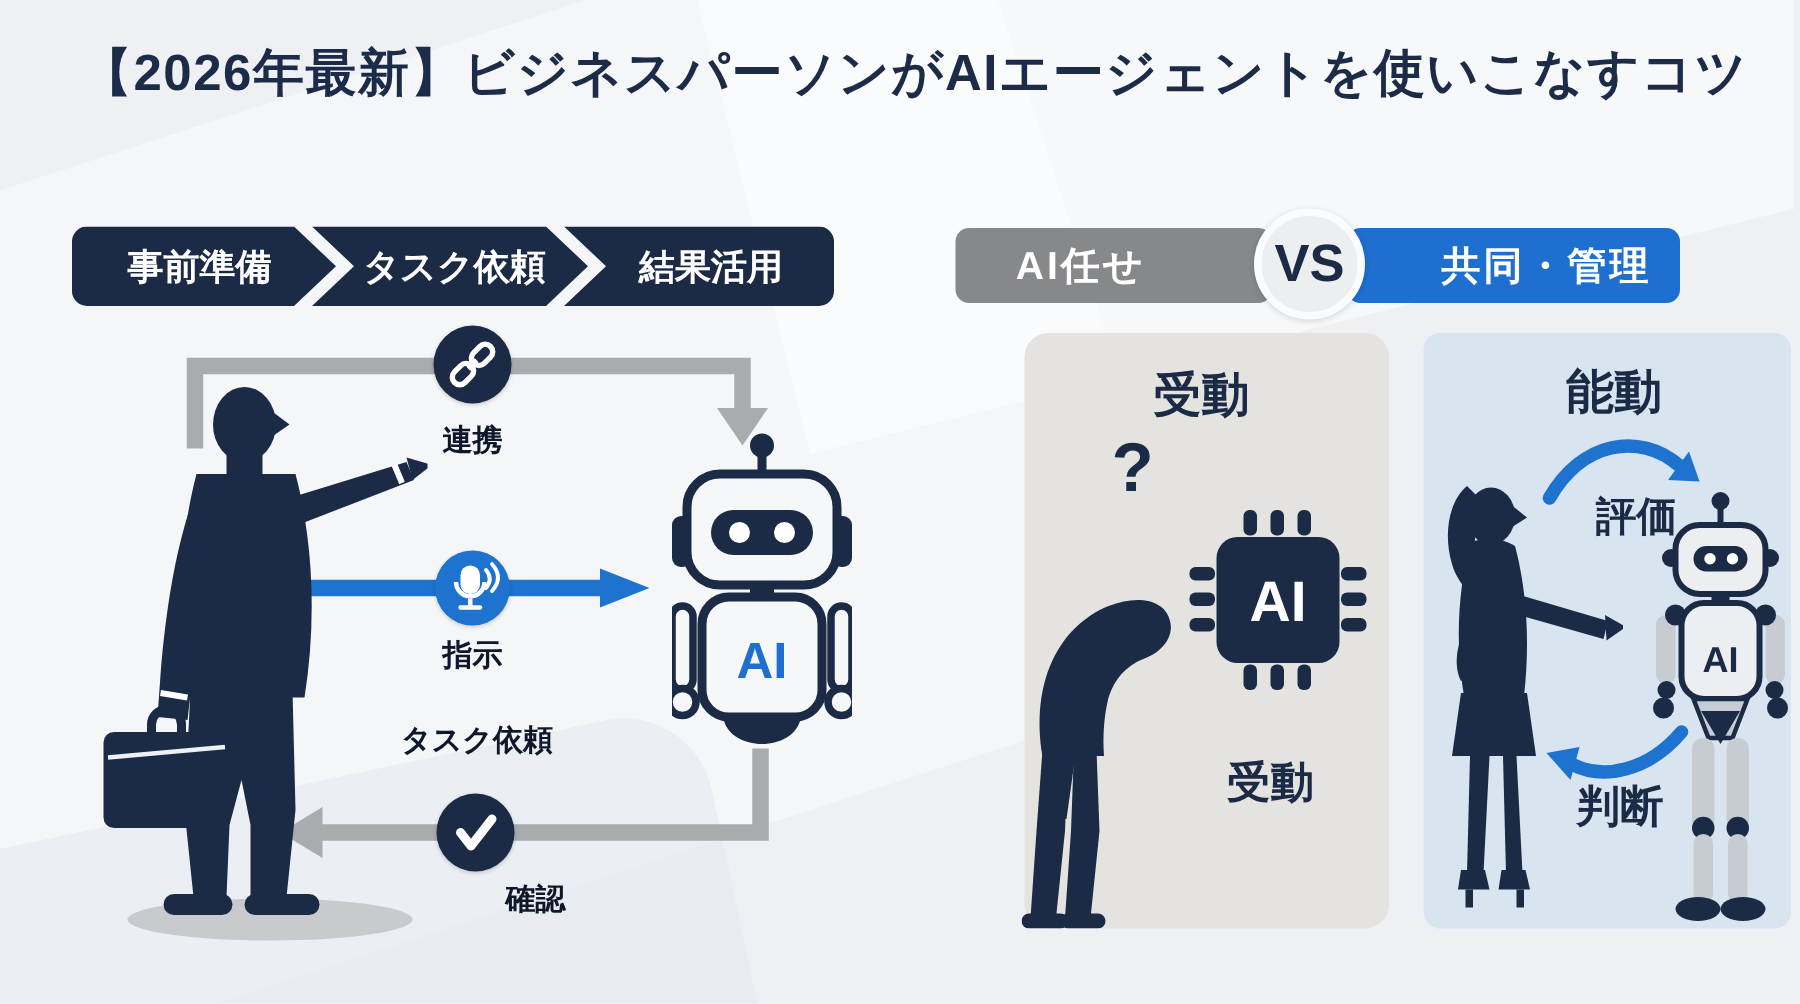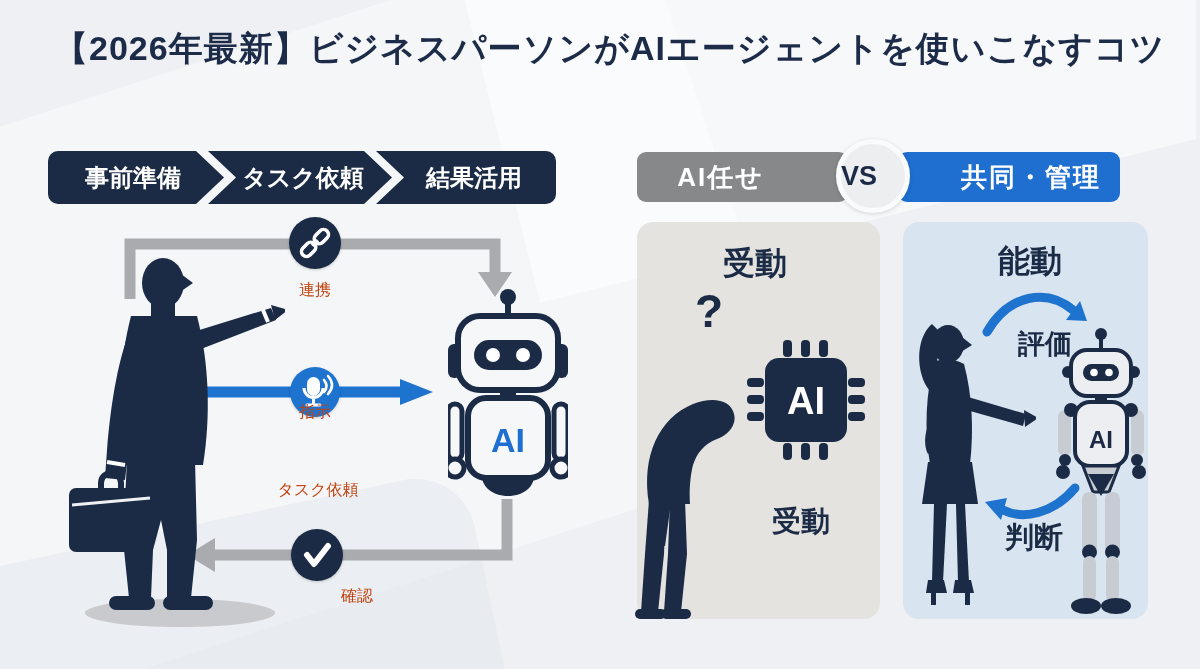--- a/index.html
+++ b/index.html
@@ -20,21 +20,21 @@
   .title{
     position:absolute; left:54px; top:26px; width:1110px;
     font-size:34px; font-weight:bold; color:#1c2b47; letter-spacing:1px;
     white-space:nowrap;
   }
 
   .abs{ position:absolute; }
 
   .flow-label{
     position:absolute; transform:translateX(-50%);
-    font-weight:normal; color:#c2410c; font-size:16px; white-space:nowrap;
+    font-weight:bold; color:#0f172a; font-size:20px; white-space:nowrap;
   }
 
   .icon-circle{
     position:absolute; border-radius:50%;
     display:flex; align-items:center; justify-content:center;
     box-shadow:0 1px 3px rgba(0,0,0,.18);
   }
   .navy-circle{ background:#1b2a45; }
   .blue-circle{ background:#1e73ce; }
 
@@ -42,29 +42,29 @@
   .hdr-bar{
     position:absolute; top:152px; height:50px; border-radius:9px;
     display:flex; align-items:center; justify-content:center;
     color:#fff; font-weight:bold; font-size:26px; letter-spacing:2px;
   }
   .hdr-gray{ left:637px; width:211px; background:#868889; padding-right:44px; }
   .hdr-blue{ left:898px; width:222px; background:#1e6fd0; padding-left:44px; }
   .vs-circle{
     position:absolute; left:836px; top:139px; width:74px; height:74px;
     background:#eceef0; border:5px solid #fafbfc; border-radius:50%;
-    display:flex; align-items:center; justify-content:flex-start;
-    font-size:27px; font-weight:bold; color:#1b2a45; z-index:3;
+    display:flex; align-items:center; justify-content:center;
+    font-size:35px; font-weight:bold; color:#1b2a45; z-index:3;
     box-shadow:0 1px 4px rgba(0,0,0,.15);
   }
 
   
-  .panel{ position:absolute; top:222px; height:397px; border-radius:16px; }
+  .panel{ position:absolute; top:222px; height:397px; border-radius:16px;margin-left:46px; }
   .panel-gray{ left:637px; width:243px; background:#e4e3e0; }
-  .panel-blue{ left:903px; width:245px; background:#d9e4f1; }
+  .panel-blue{ left:903px; width:245px; background:#d9e4f1;border-radius:11px; }
   .panel-label{
     position:absolute; transform:translateX(-50%);
     font-weight:bold; color:#1b2a45; white-space:nowrap;
   }
   .big-label{ font-size:32px; }
   .mid-label{ font-size:29px; }
   .qmark{ position:absolute; font-size:46px; font-weight:bold; color:#1b2a45; }
 </style>
 </head>
 <body>
@@ -108,21 +108,21 @@
 
   <div class="icon-circle blue-circle" style="left:290px; top:367px; width:50px; height:50px;">
     <svg width="50" height="50" viewBox="-25 -25 50 50">
       <rect x="-8" y="-15" width="13" height="19" rx="6.5" fill="#ffffff"></rect>
       <path d="M-11,-4 a9.5,9.5 0 0 0 19,0" fill="none" stroke="#ffffff" stroke-width="3"></path>
       <line x1="-1.5" y1="7" x2="-1.5" y2="12" stroke="#ffffff" stroke-width="3"></line>
       <line x1="-8" y1="13" x2="5" y2="13" stroke="#ffffff" stroke-width="3" stroke-linecap="round"></line>
       <path d="M9,-12 q5,6 0,12 M13,-16 q8,9 0,18" fill="none" stroke="#ffffff" stroke-width="2.6" stroke-linecap="round"></path>
     </svg>
   </div>
-  <div class="flow-label" style="left:315px; top:402px;">指示</div>
+  <div class="flow-label" style="left:315px; top:423px;">指示</div>
 
   <div class="flow-label" style="left:318px; top:480px;">タスク依頼</div>
 
   <svg class="abs" style="left:185px; top:495px;" width="335" height="80" viewBox="0 0 335 80">
     <path d="M322,4 V60 H28" fill="none" stroke="#a9abae" stroke-width="11"></path>
     <polygon points="30,43 30,77 2,60" fill="#a9abae"></polygon>
   </svg>
 
   <div class="icon-circle navy-circle" style="left:291px; top:529px; width:52px; height:52px;">
     <svg width="52" height="52" viewBox="-26 -26 52 52">

